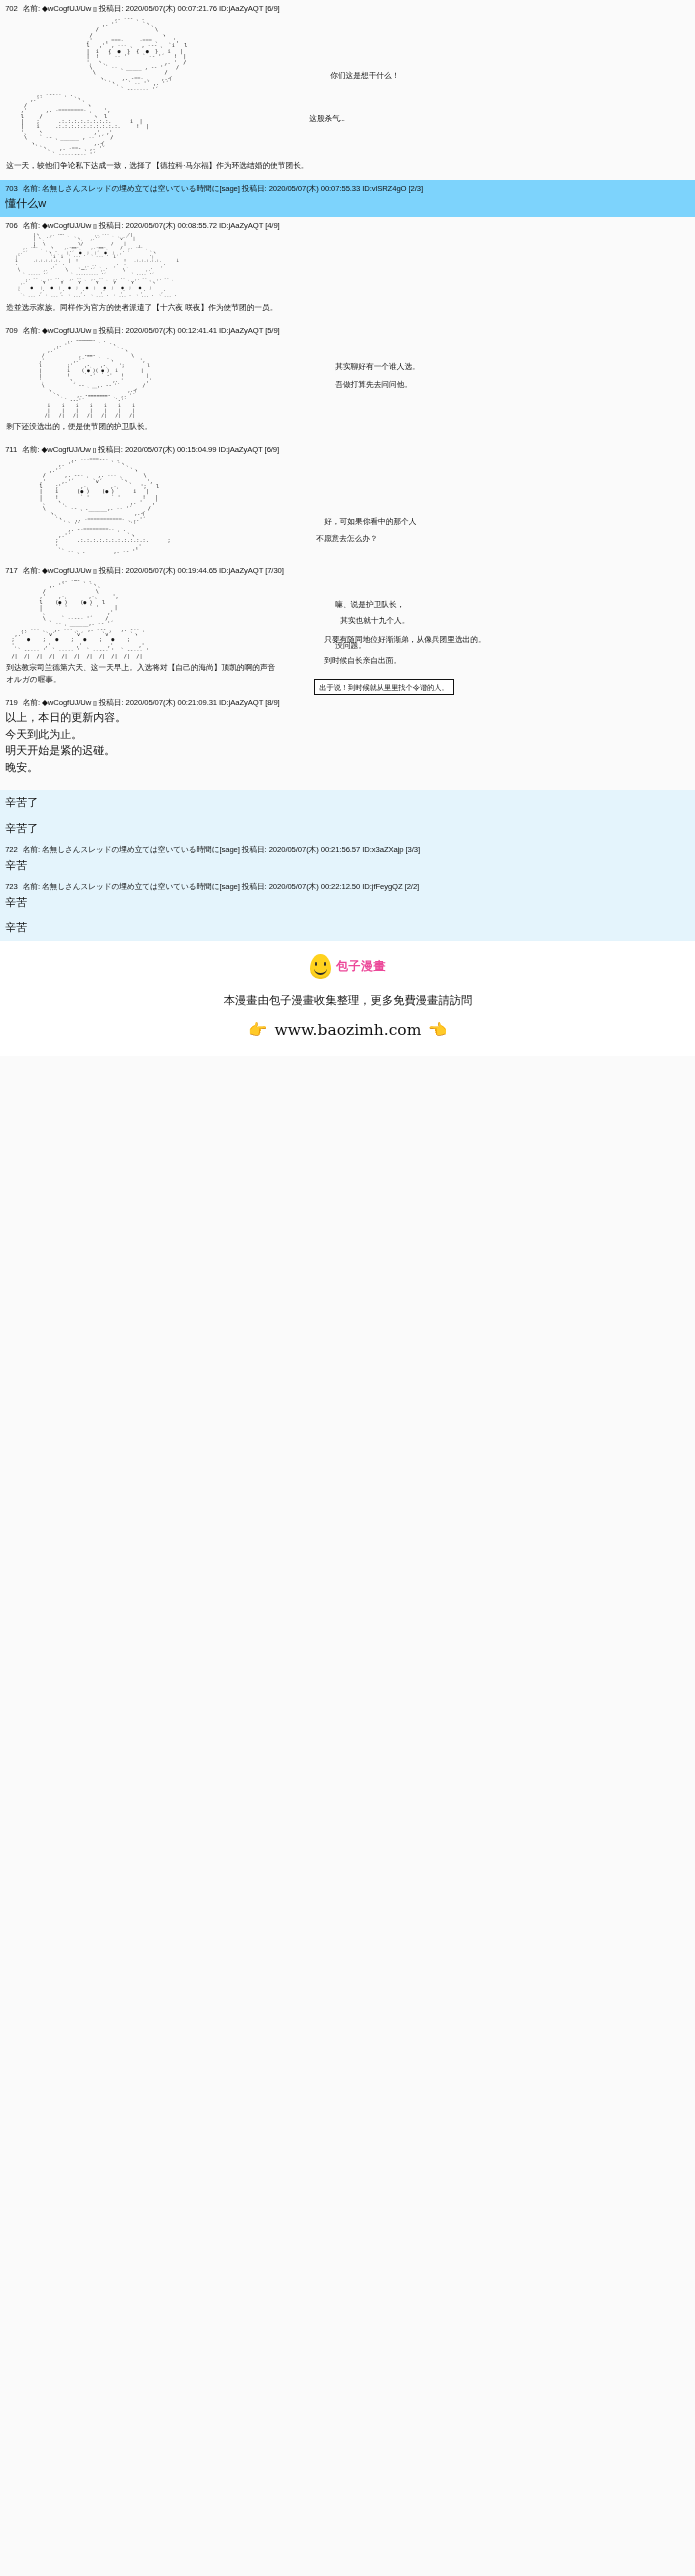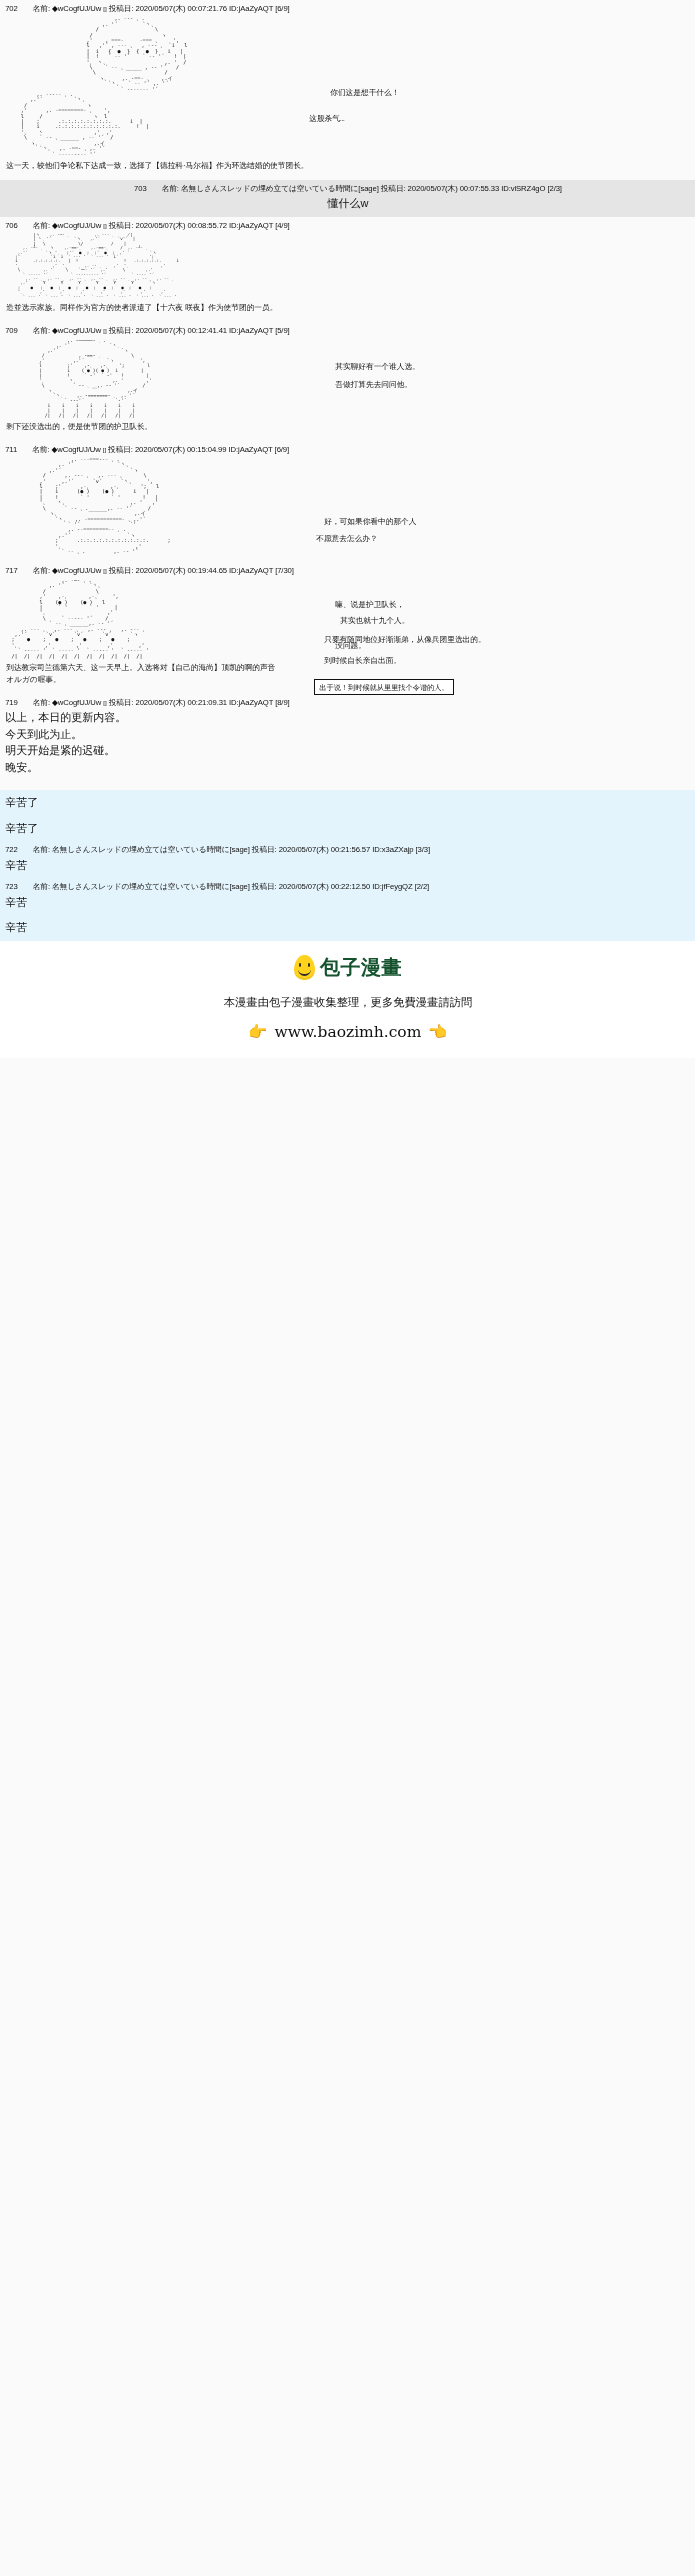--- a/index.html
+++ b/index.html
@@ -15,30 +15,30 @@
     width:696px;
     min-height:3247px;
     background:#fafafa;
     overflow:hidden;
   }
   
   .post{
     padding:3.1px 5.2px 5.2px 5.2px;
     background:#fafafa;
   }
-  .post.hl{background:#e5e5e5;text-align:center;}
+  .post.hl{background:#7dd3fc;}
   .post.hl2{background:#e4f4fc;}
   .post-head{
     font-size:7.7px;
     line-height:1.45;
     letter-spacing:-0.1px;
     white-space:nowrap;
     font-family:"Liberation Sans","DejaVu Sans",sans-serif;
   }
-  .post-head .num{margin-right:13px;}
+  .post-head .num{margin-right:3px;}
   .post-head .lbl{}
   .post-head .sage{font-size:6.2px;}
   .post-head .date{}
   .post-head .uid{}
   .post-head .cnt{}
   .post-body{
     font-size:11px;
     line-height:1.5;
     margin-top:1px;
     white-space:pre-wrap;
@@ -101,21 +101,21 @@
   }
   .bun .eye{
     position:absolute;top:7.7px;width:2.6px;height:3.6px;border-radius:50%;background:#2b2b2b;
   }
   .bun .eye.l{left:4.6px;} .bun .eye.r{right:4.6px;}
   .bun .mouth{
     position:absolute;left:4.1px;right:4.1px;top:13.4px;height:5.2px;
     border-bottom:2.1px solid #2b2b2b;border-radius:0 0 20.6px 20.6px;
   }
   .brandname{
-    font-size:20px;font-weight:bold;color:#14532d;letter-spacing:0.5px;
+    font-size:12px;font-weight:bold;color:#ec4899;letter-spacing:0.5px;
     font-family:"DejaVu Sans","Liberation Sans",sans-serif;
   }
   .foot-txt{
     font-size:11.3px;font-weight:normal;color:#111;margin-bottom:13px;
     font-family:"DejaVu Sans","Liberation Sans",sans-serif;
   }
   .foot-url{
     font-size:15.5px;color:#111;display:flex;align-items:center;justify-content:center;gap:7.2px;
     font-family:"DejaVu Serif","Liberation Serif",serif;
   }
@@ -157,21 +157,21 @@
       /                   ヽ               
      ,'      ,. -========- 、   ',              
      l     /                ヽ  l              
      |    ;      .:.:.:.:.:.:.:.:.      i  |              
      |    i     .:.:.:.:.:.:.:.:.:.:.     !  |              
      '、   丶                ,'  ,'              
       \    ` ‐- 、______ , -‐ '´  /               
         ヽ、                 ,.イ                
            `丶、  ,. -==- 、,. '´                  
                ` ‐-------‐ '´                   </div>
-      <div class="bubble" style="left:325px;top:71px;">你们这是想干什么！</div>
+      <div class="bubble" style="left:325px;top:54px;">你们这是想干什么！</div>
       <div class="bubble" style="left:304px;top:98px;font-family:Liberation Mono, monospace;">这股杀气…</div>
     </div>
     <div class="caption">这一天，较他们争论私下达成一致，选择了【德拉科·马尔福】作为环选结婚的使节团长。</div>
   </div>
 
   <div class="post hl">
     <div class="post-head">
       <span class="num">703</span>
       <span class="lbl">名前:</span>
       <span class="anon">名無しさんスレッドの埋め立ては空いている時間に[sage]</span>

